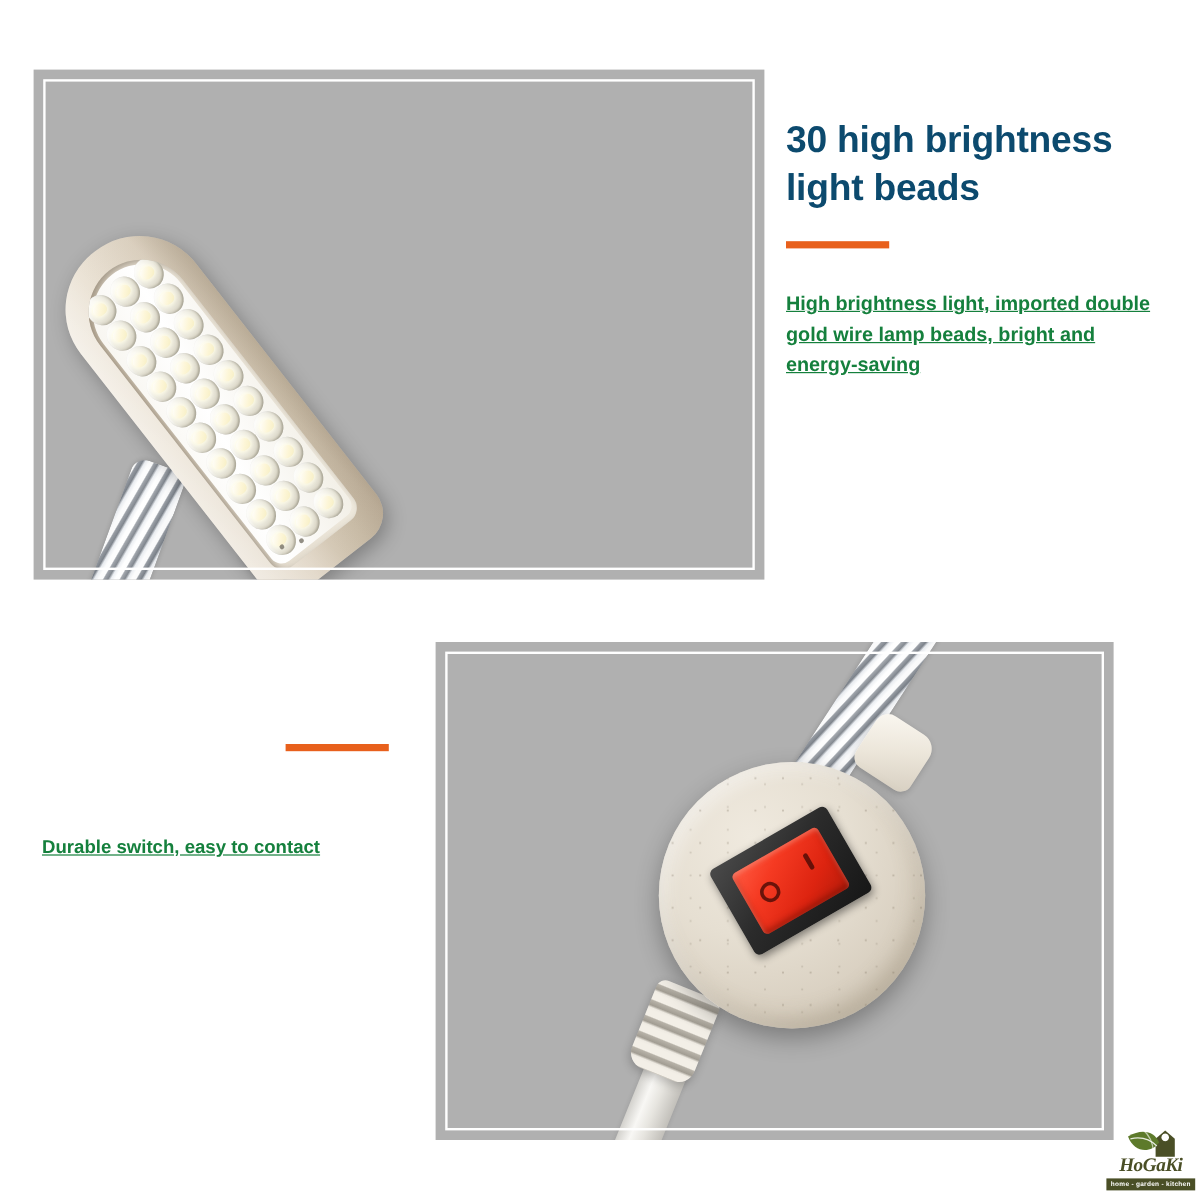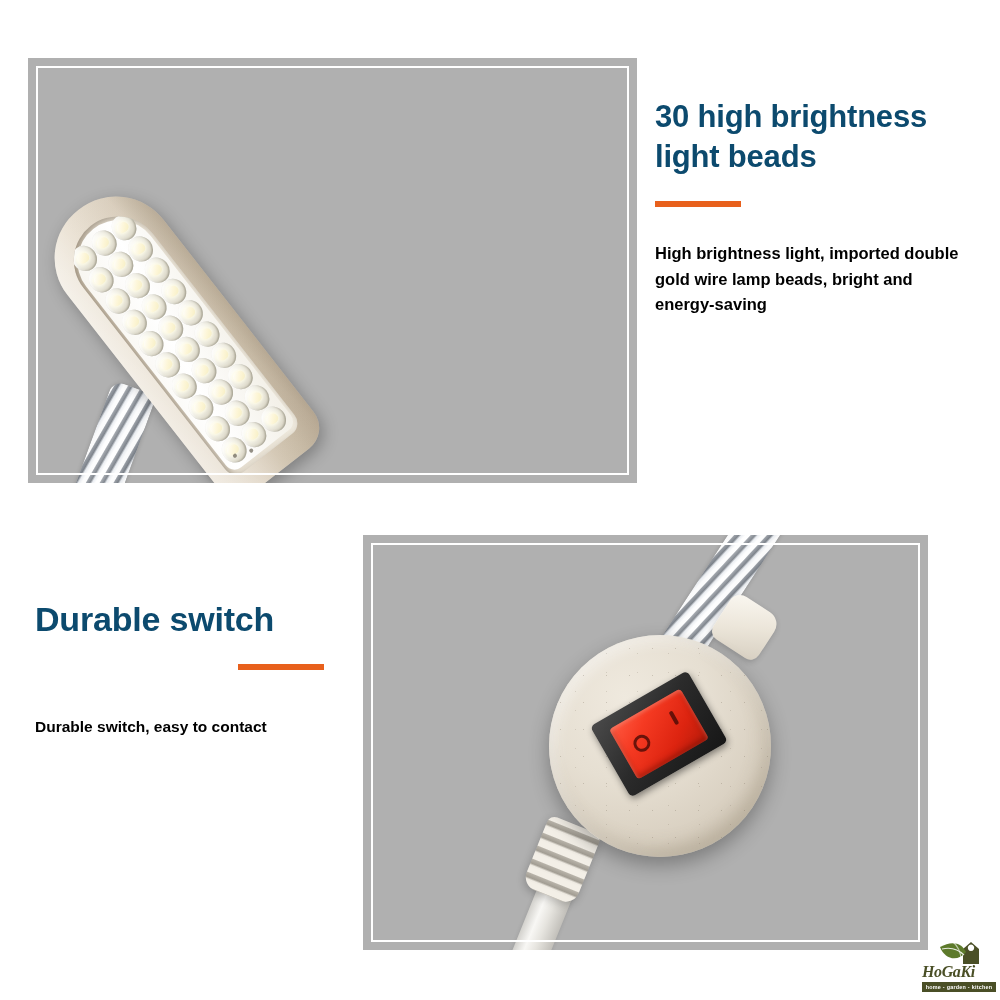--- a/index.html
+++ b/index.html
@@ -342,40 +342,41 @@
   }
   .accent-bar {
     width: 86px;
     height: 6px;
     background: #e8601c;
   }
   .body-copy {
     font-size: 16.5px;
     font-weight: bold;
     line-height: 1.55;
-    color: #000000;
+    color: #15803d;
     margin: 0;
+    text-decoration: underline;
   }
 
   #text-top {
     left: 655px;
     top: 97px;
     width: 320px;
   }
   #text-top .accent-bar { margin-top: 25px; }
   #text-top .body-copy  { margin-top: 34px; }
 
   #text-bottom {
     left: 35px;
     top: 598px;
     width: 320px;
   }
   #text-bottom .headline { font-size: 34px; }
   #text-bottom .accent-bar { margin-top: 22px; margin-left: 203px; }
-  #text-bottom .body-copy { margin-top: 45px; font-size: 15.5px; }
+  #text-bottom .body-copy { margin-top: 69px; font-size: 15.5px; }
 
   
   #brand-logo {
     position: absolute;
     left: 922px;
     top: 938px;
     width: 74px;
     height: 58px;
     z-index: 60;
   }
@@ -384,20 +385,21 @@
     left: 16px;
     top: 0px;
     width: 44px;
     height: 27px;
   }
   .logo-wordmark {
     position: absolute;
     left: 0;
     top: 26px;
     width: 74px;
+    text-align: center;
     font-family: "Liberation Serif", serif;
     font-size: 16px;
     font-weight: bold;
     font-style: italic;
     color: #4a4f26;
     letter-spacing: -0.4px;
     line-height: 1;
   }
   .logo-tagline {
     position: absolute;
@@ -469,21 +471,20 @@
   <div class="photo-inner-frame"></div>
 </div>
 
 <div class="text-block" id="text-top">
   <h2 class="headline">30 high brightness light beads</h2>
   <div class="accent-bar"></div>
   <p class="body-copy">High brightness light, imported double gold wire lamp beads, bright and energy-saving</p>
 </div>
 
 <div class="text-block" id="text-bottom">
-  <h2 class="headline">Durable switch</h2>
   <div class="accent-bar"></div>
   <p class="body-copy">Durable switch, easy to contact</p>
 </div>
 
 <div class="photo-panel" id="panel-bottom">
   <div class="photo-stage">
 
     <div class="gooseneck" id="gn-bot"></div>
     <div id="ferrule-bot"></div>
 

